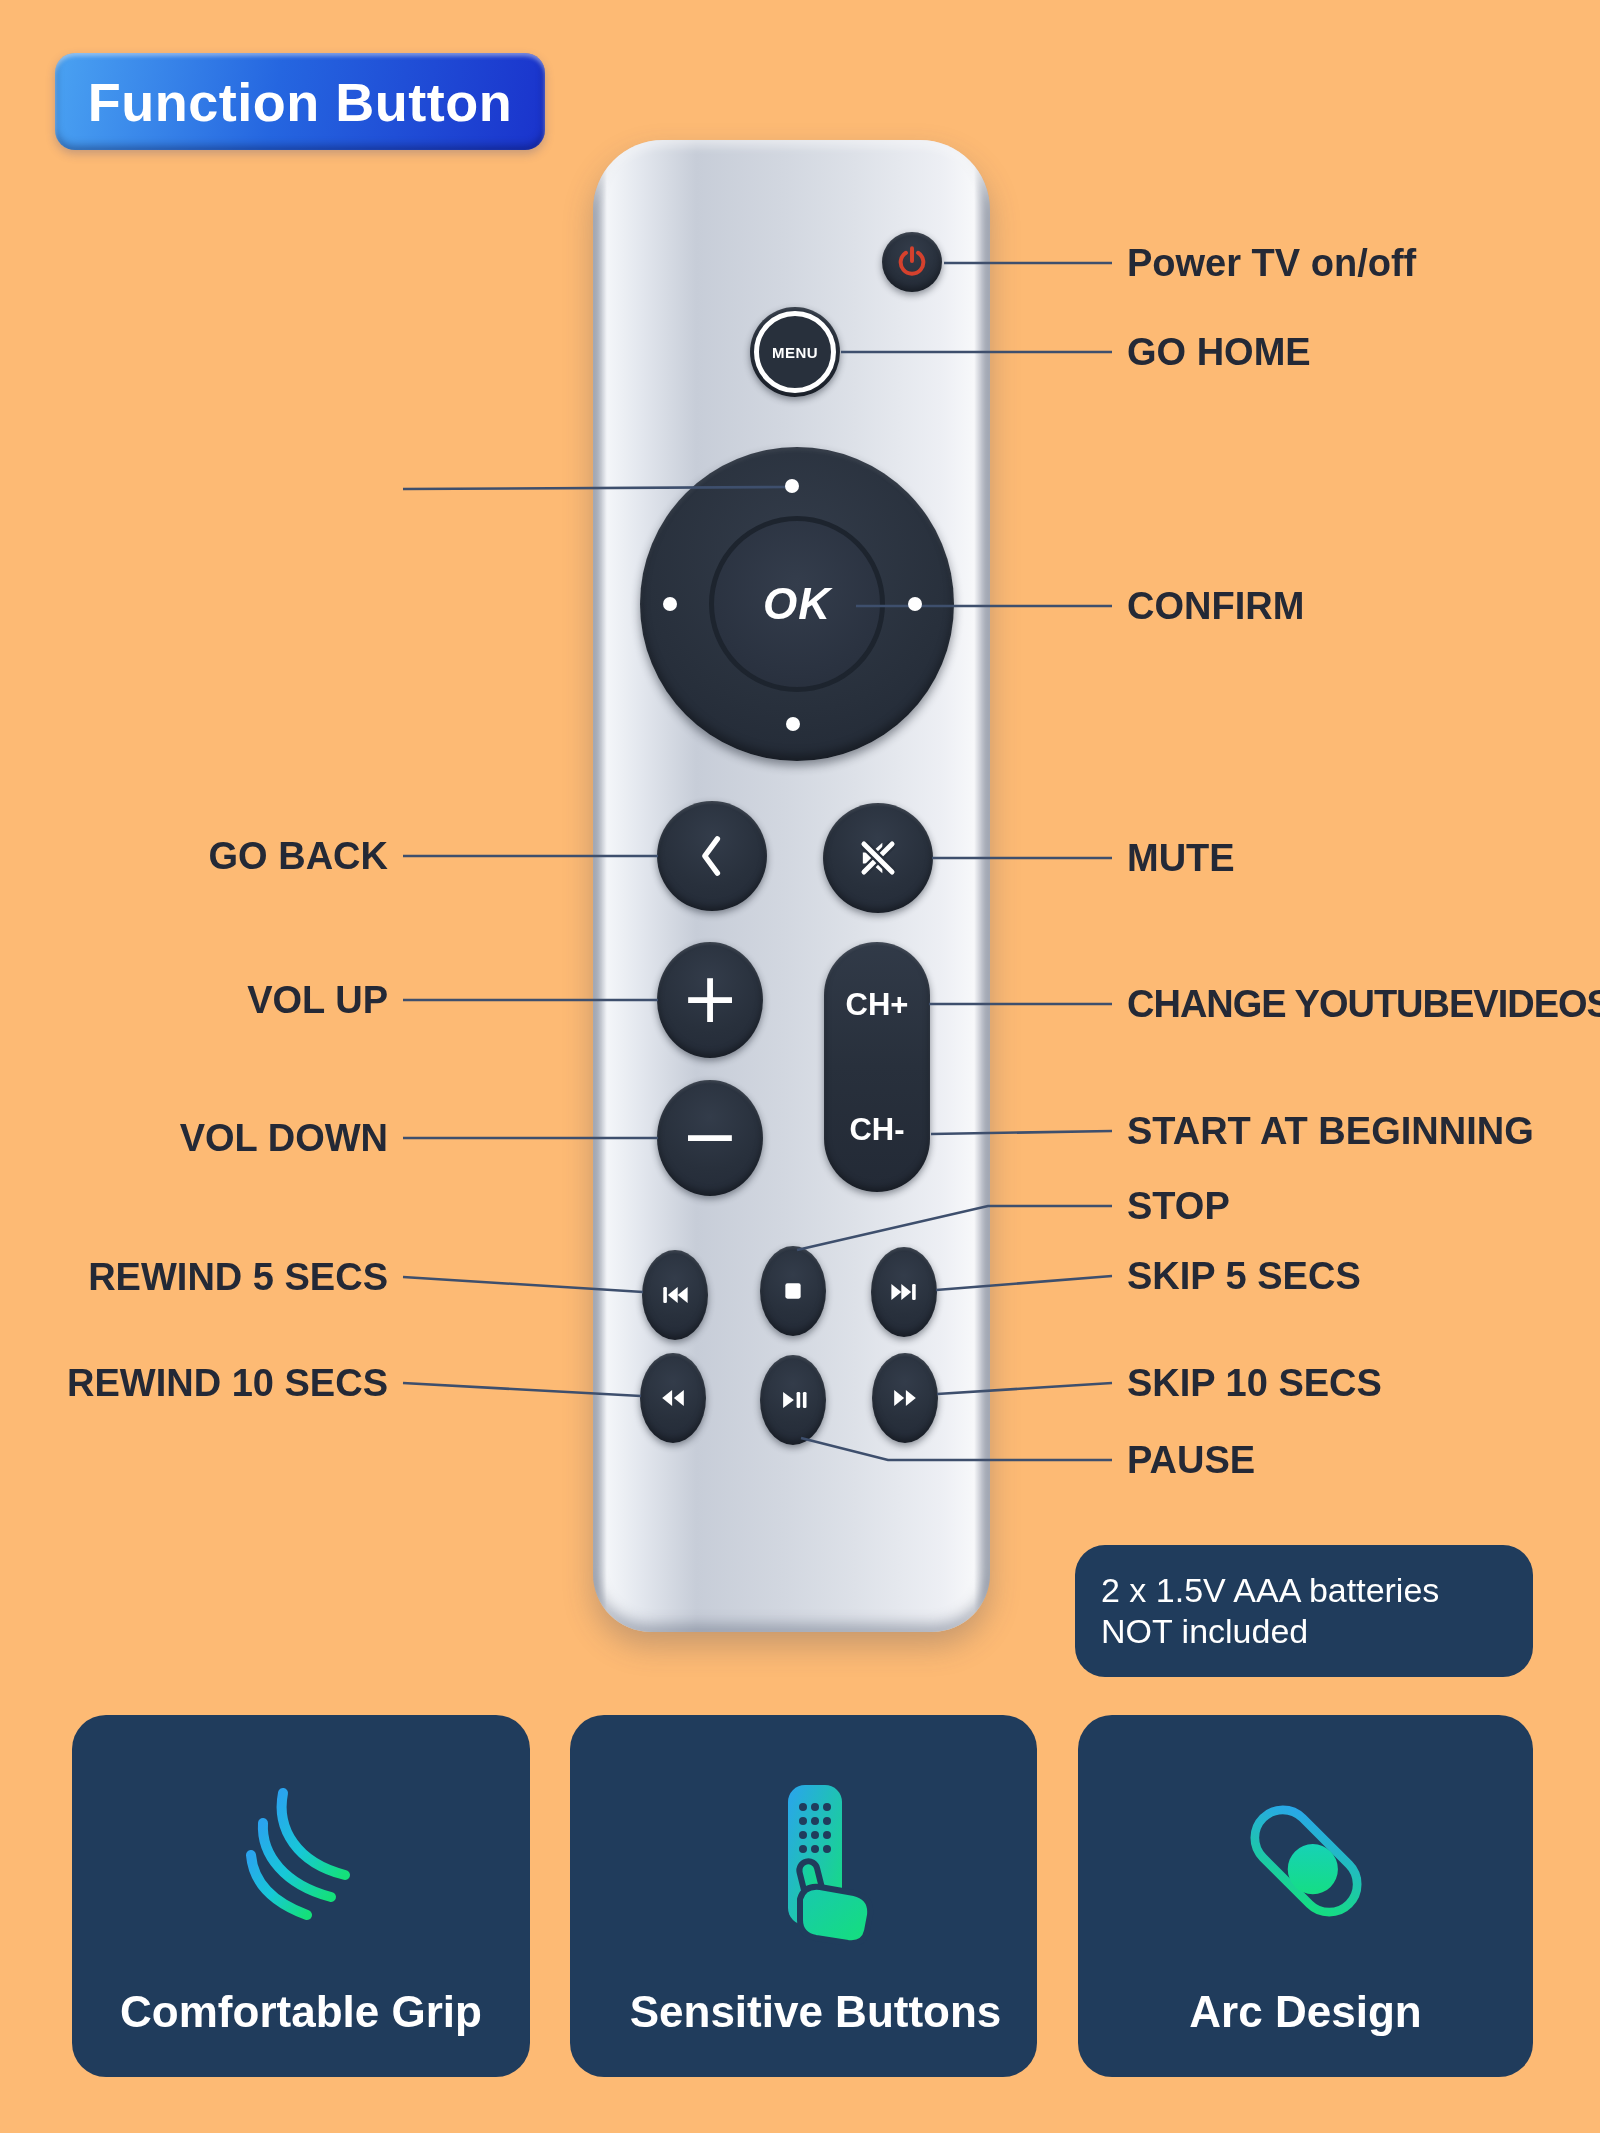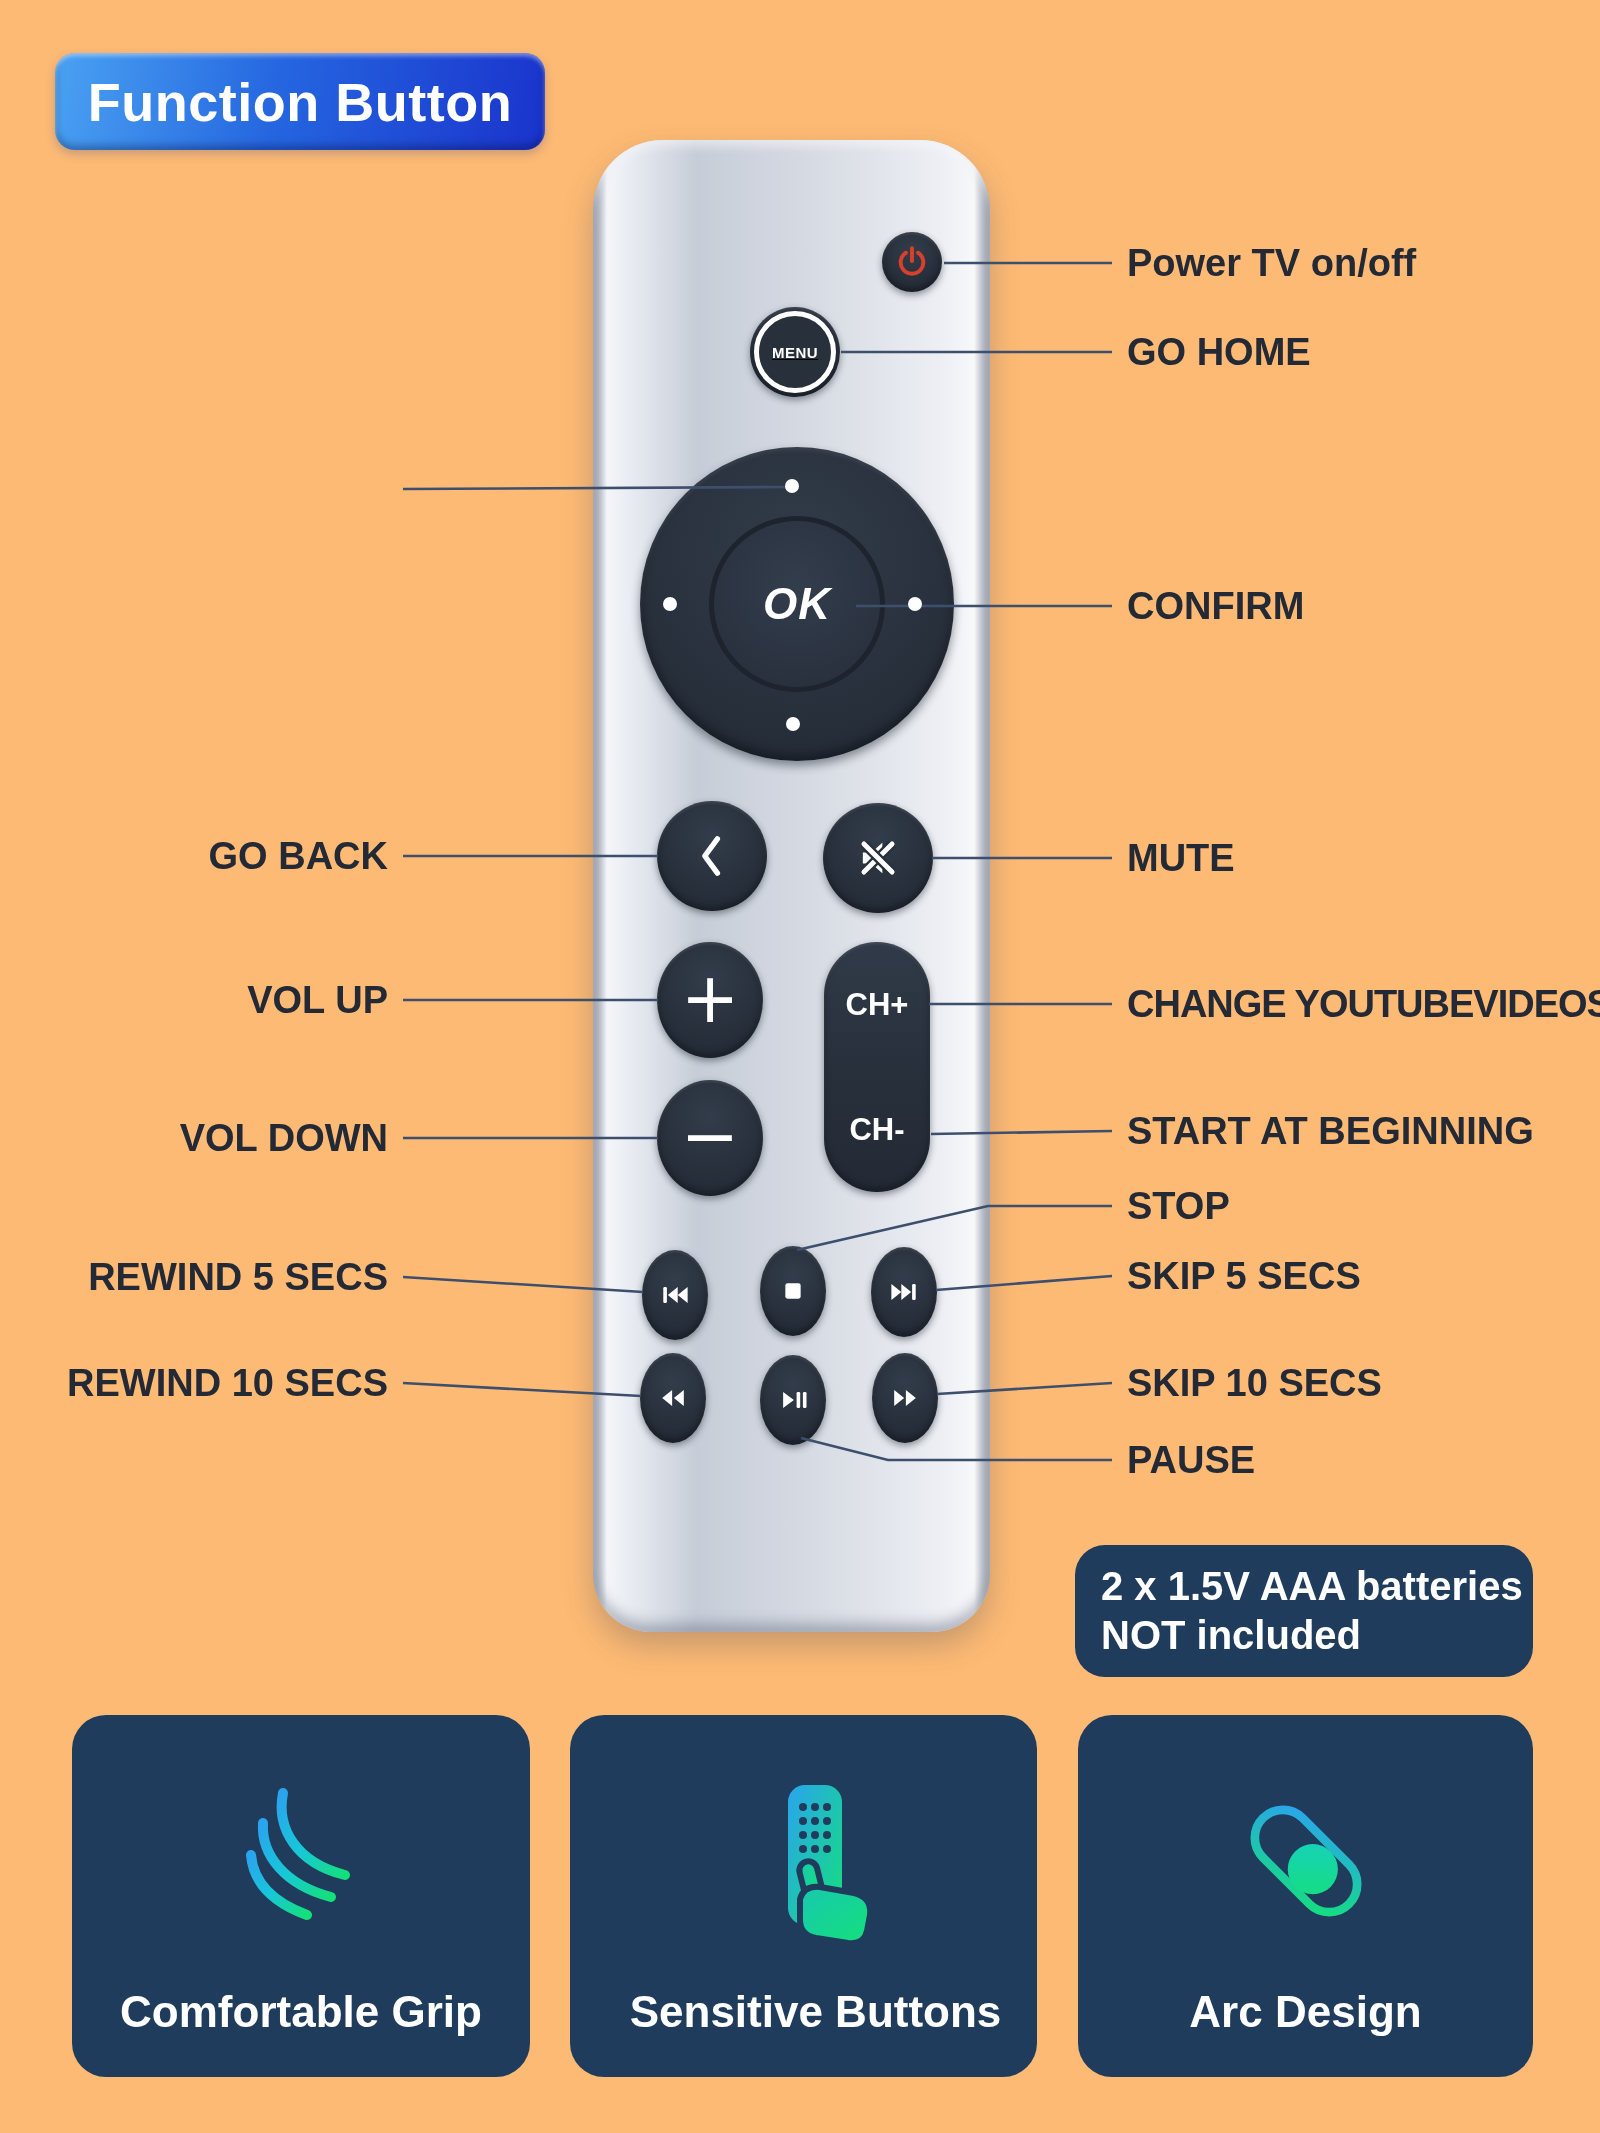--- a/index.html
+++ b/index.html
@@ -64,21 +64,21 @@
   .lbl.right{left:1127px;}
   .overlay{position:absolute;left:0;top:0;z-index:5;pointer-events:none;}
   
   .navybox{
     position:absolute;background:#203c5c;border-radius:30px;color:#fff;z-index:2;
   }
   .battery{
     left:1075px;top:1545px;width:458px;height:132px;
     display:flex;flex-direction:column;justify-content:center;padding-left:26px;box-sizing:border-box;
   }
-  .battery div{font-size:40px;font-weight:700;line-height:1.22;}
+  .battery div{font-size:34px;font-weight:400;line-height:1.22;}
   .feature{
     top:1715px;height:362px;border-radius:34px;
     display:flex;flex-direction:column;align-items:center;padding-top:62px;box-sizing:border-box;
   }
   .feature .cap{font-size:44px;font-weight:bold;margin-top:42px;}
   .ficon{height:168px;display:flex;align-items:center;justify-content:center;}
 </style>
 </head>
 <body>
 
@@ -90,21 +90,21 @@
 
   <div class="remote"></div>
 
   <div class="btn" style="left:882px;top:232px;width:60px;height:60px;">
     <svg width="34" height="34" viewBox="0 0 36 36">
       <path d="M11.6 8.2 A12 12 0 1 0 24.4 8.2" fill="none" stroke="#d5412d" stroke-width="4.2" stroke-linecap="round"></path>
       <line x1="18" y1="3.5" x2="18" y2="17" stroke="#d5412d" stroke-width="4.2" stroke-linecap="round"></line>
     </svg>
   </div>
 
-  <div class="btn" style="left:750px;top:307px;width:90px;height:90px;text-decoration:underline;">
+  <div class="btn" style="left:750px;top:307px;width:90px;height:90px;">
     <div class="menu-inner">
       <span>MENU</span>
     </div>
   </div>
 
   <div class="navpad"></div>
   <div class="ok-circle">
     <span>OK</span>
   </div>
   <div class="dot" style="left:785px;top:479px;"></div>

